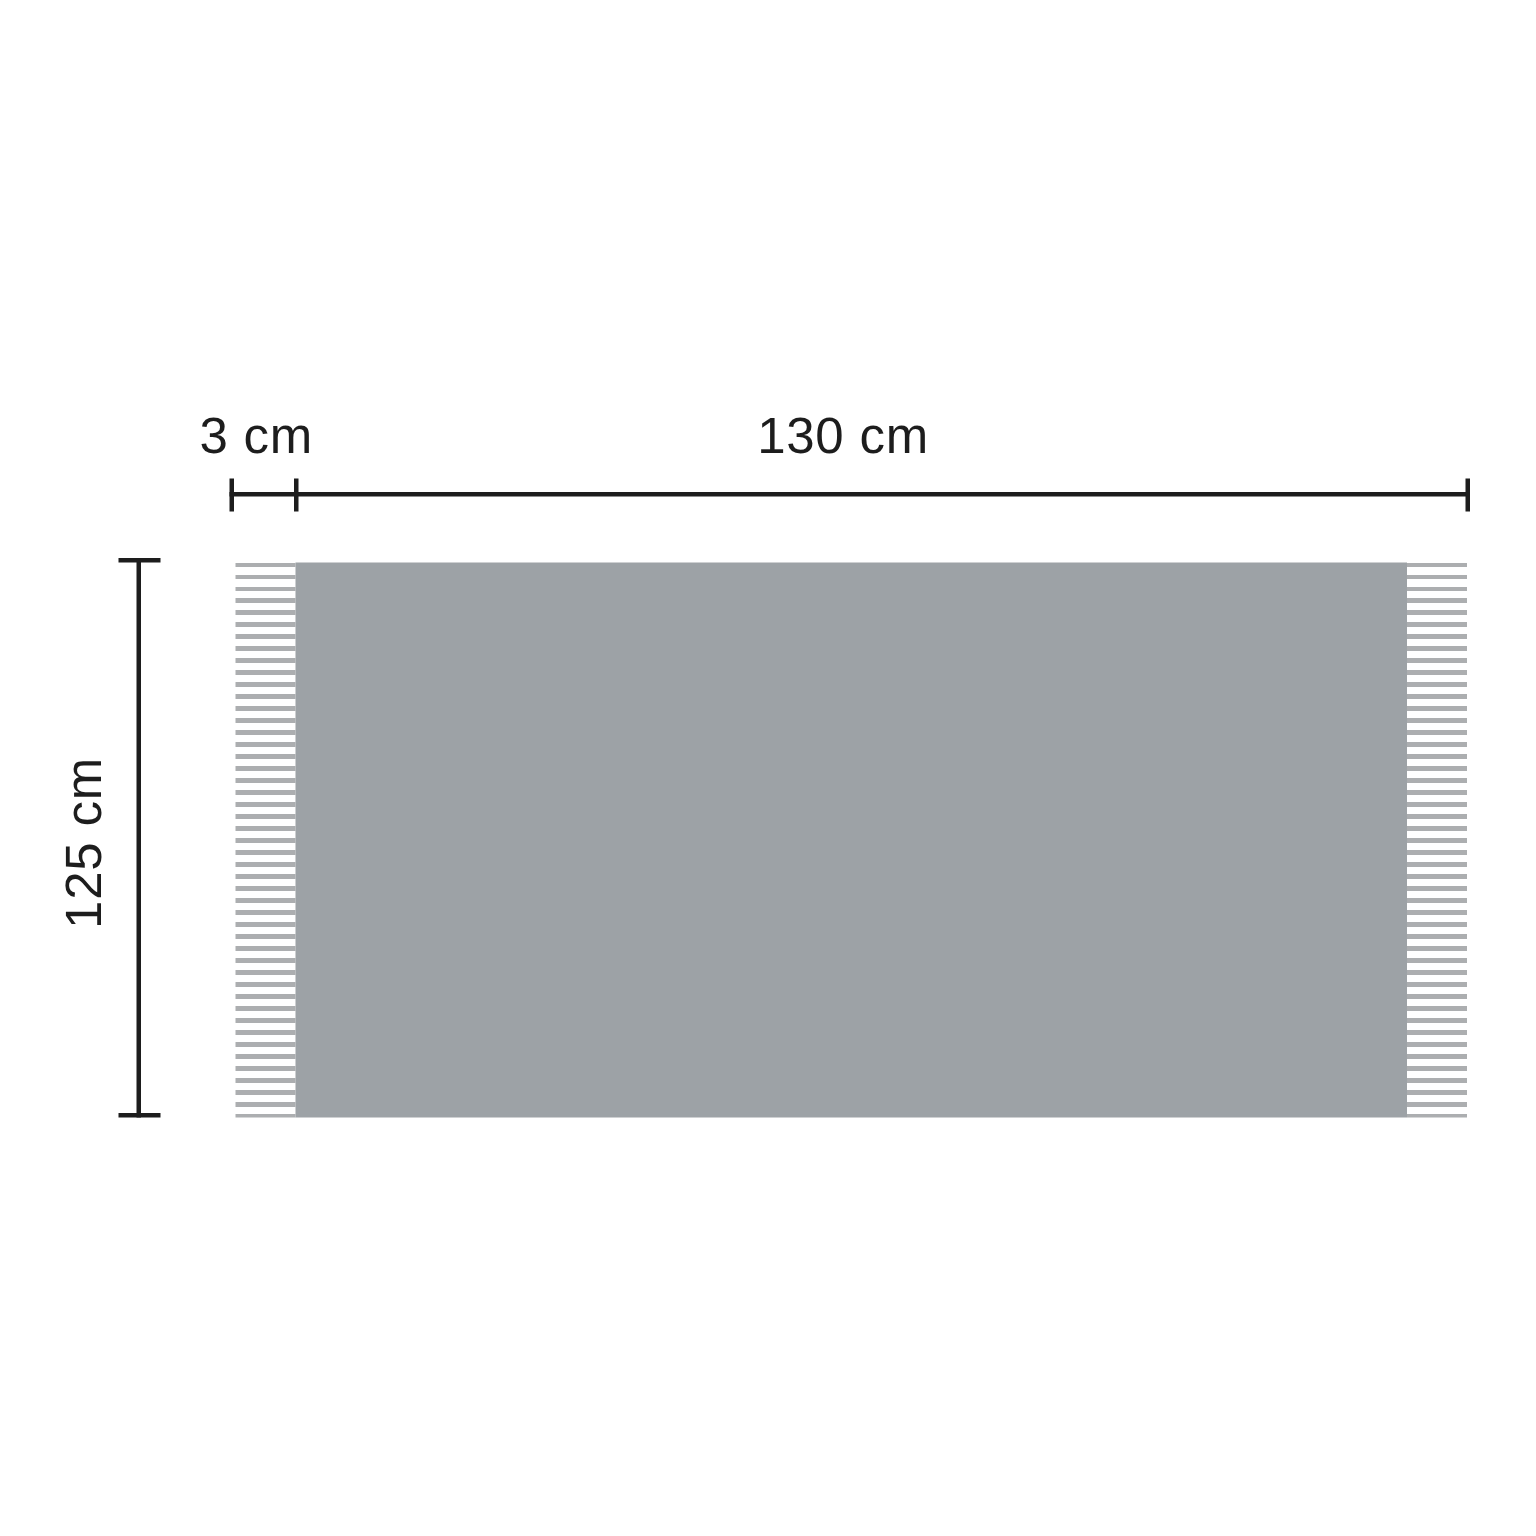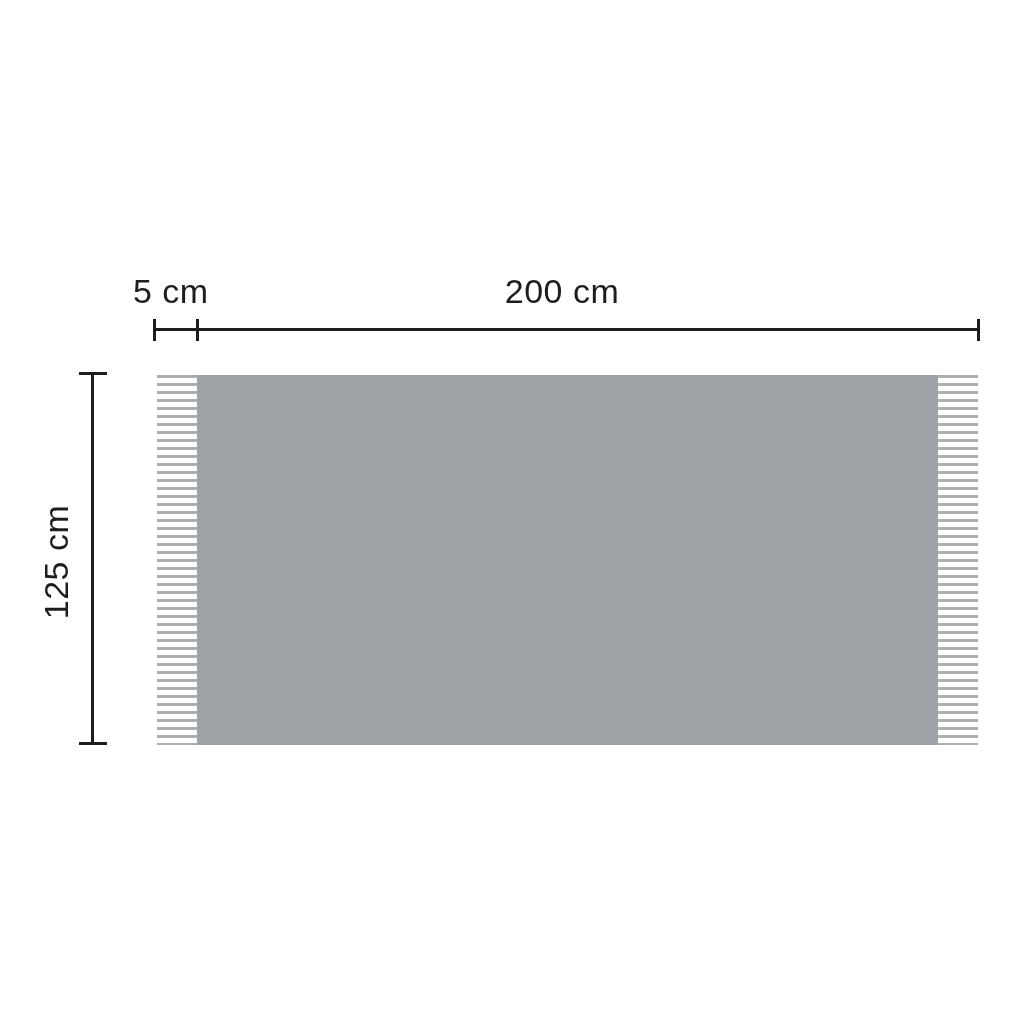--- a/index.html
+++ b/index.html
@@ -105,23 +105,23 @@
       transparent 3px,
       transparent 8px
     );
   }
 </style>
 </head>
 <body>
 
 <div class="stage">
 
-  <div class="label label-fringe">5 cm</div>
+  <div class="label label-fringe">3 cm</div>
 
-  <div class="label label-width">200 cm</div>
+  <div class="label label-width">130 cm</div>
 
   <div class="label label-height">125 cm</div>
 
   <div class="hdim">
     <span class="hline"></span>
     <span class="tick tick-left"></span>
     <span class="tick tick-mid"></span>
     <span class="tick tick-right"></span>
   </div>
 

